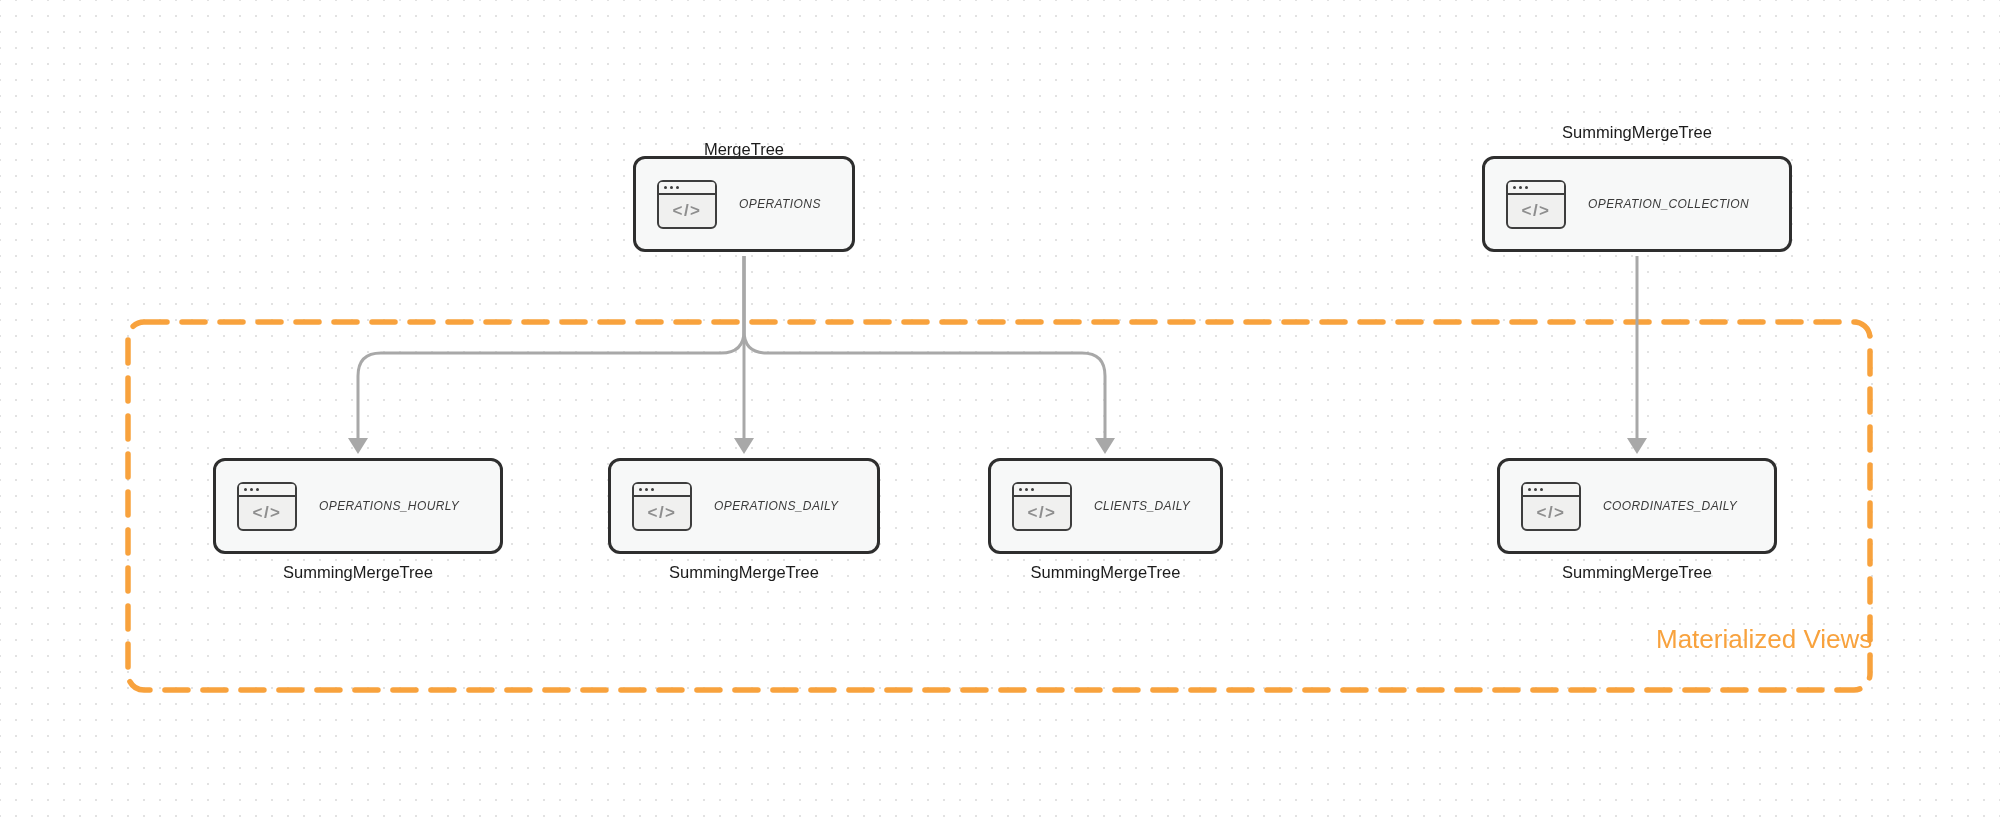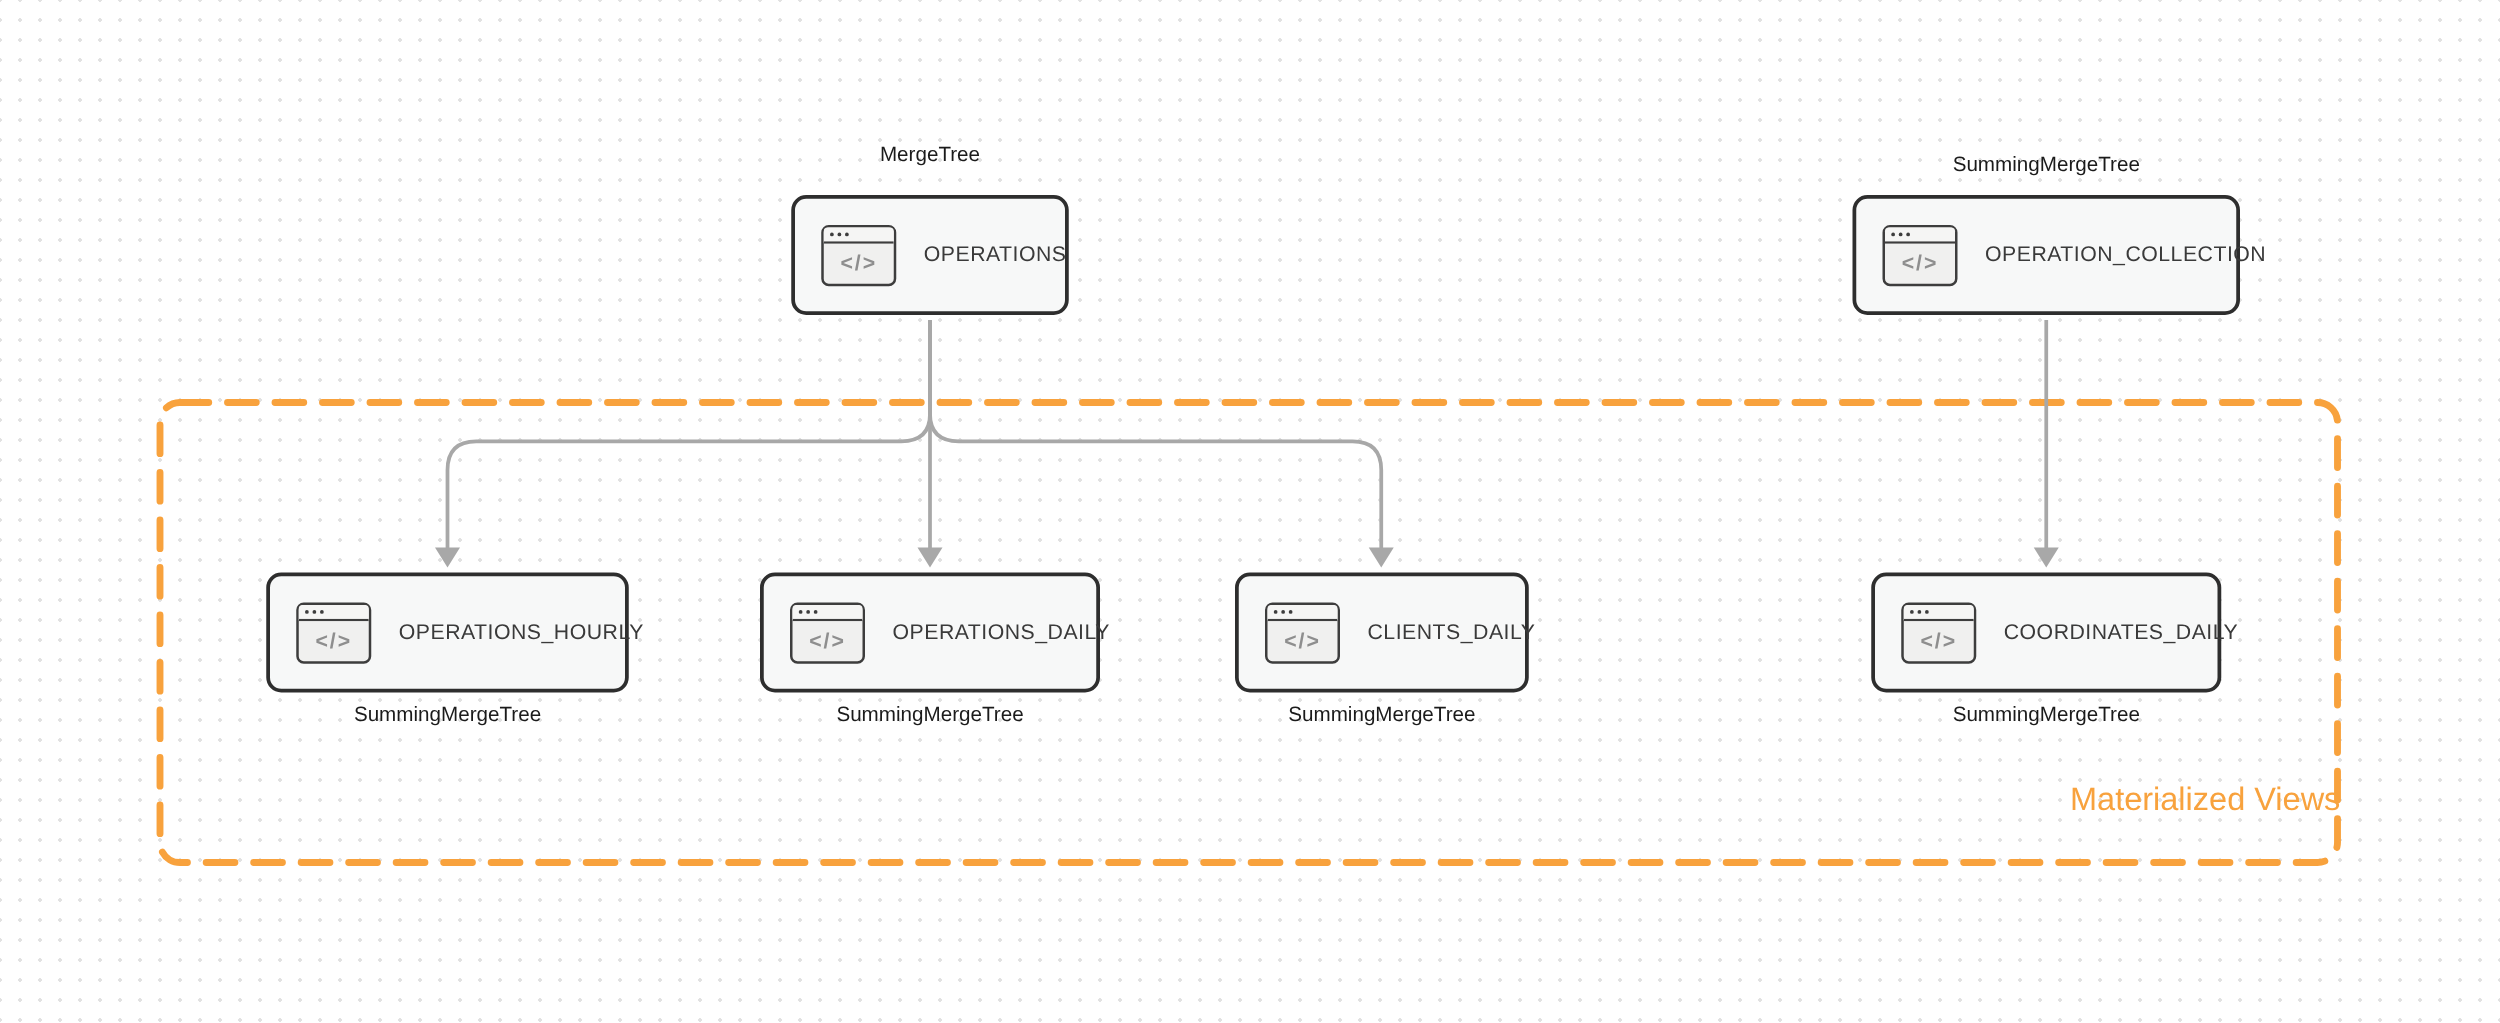--- a/index.html
+++ b/index.html
@@ -32,42 +32,43 @@
     background: #f7f8f8;
     border: 3px solid #2e2e2e;
     border-radius: 12px;
     display: flex;
     align-items: center;
     padding-left: 21px;
     box-sizing: border-box;
     gap: 22px;
   }
   .node-title {
-    font-size: 17px;
+    font-style: italic;
+    font-size: 12px;
     color: #3a3a3a;
     letter-spacing: 0.4px;
     white-space: nowrap;
   }
   .engine-label {
     position: absolute;
     text-align: center;
     font-size: 16.5px;
     color: #1b1b1b;
     white-space: nowrap;
   }
 
   
   .n-operations            { left: 633px;  top: 156px; width: 222px; }
   .n-operation-collection  { left: 1482px; top: 156px; width: 310px; }
   .n-operations-hourly     { left: 213px;  top: 458px; width: 290px; }
   .n-operations-daily      { left: 608px;  top: 458px; width: 272px; }
   .n-clients-daily         { left: 988px;  top: 458px; width: 235px; }
   .n-coordinates-daily     { left: 1497px; top: 458px; width: 280px; }
 
-  .l-operations            { left: 633px;  top: 115px; width: 222px; }
+  .l-operations            { left: 633px;  top: 140px; width: 222px; }
   .l-operation-collection  { left: 1482px; top: 123px; width: 310px; }
   .l-operations-hourly     { left: 213px;  top: 563px; width: 290px; }
   .l-operations-daily      { left: 608px;  top: 563px; width: 272px; }
   .l-clients-daily         { left: 988px;  top: 563px; width: 235px; }
   .l-coordinates-daily     { left: 1497px; top: 563px; width: 280px; }
 
   
   .browser-icon {
     position: relative;
     width: 60px;

